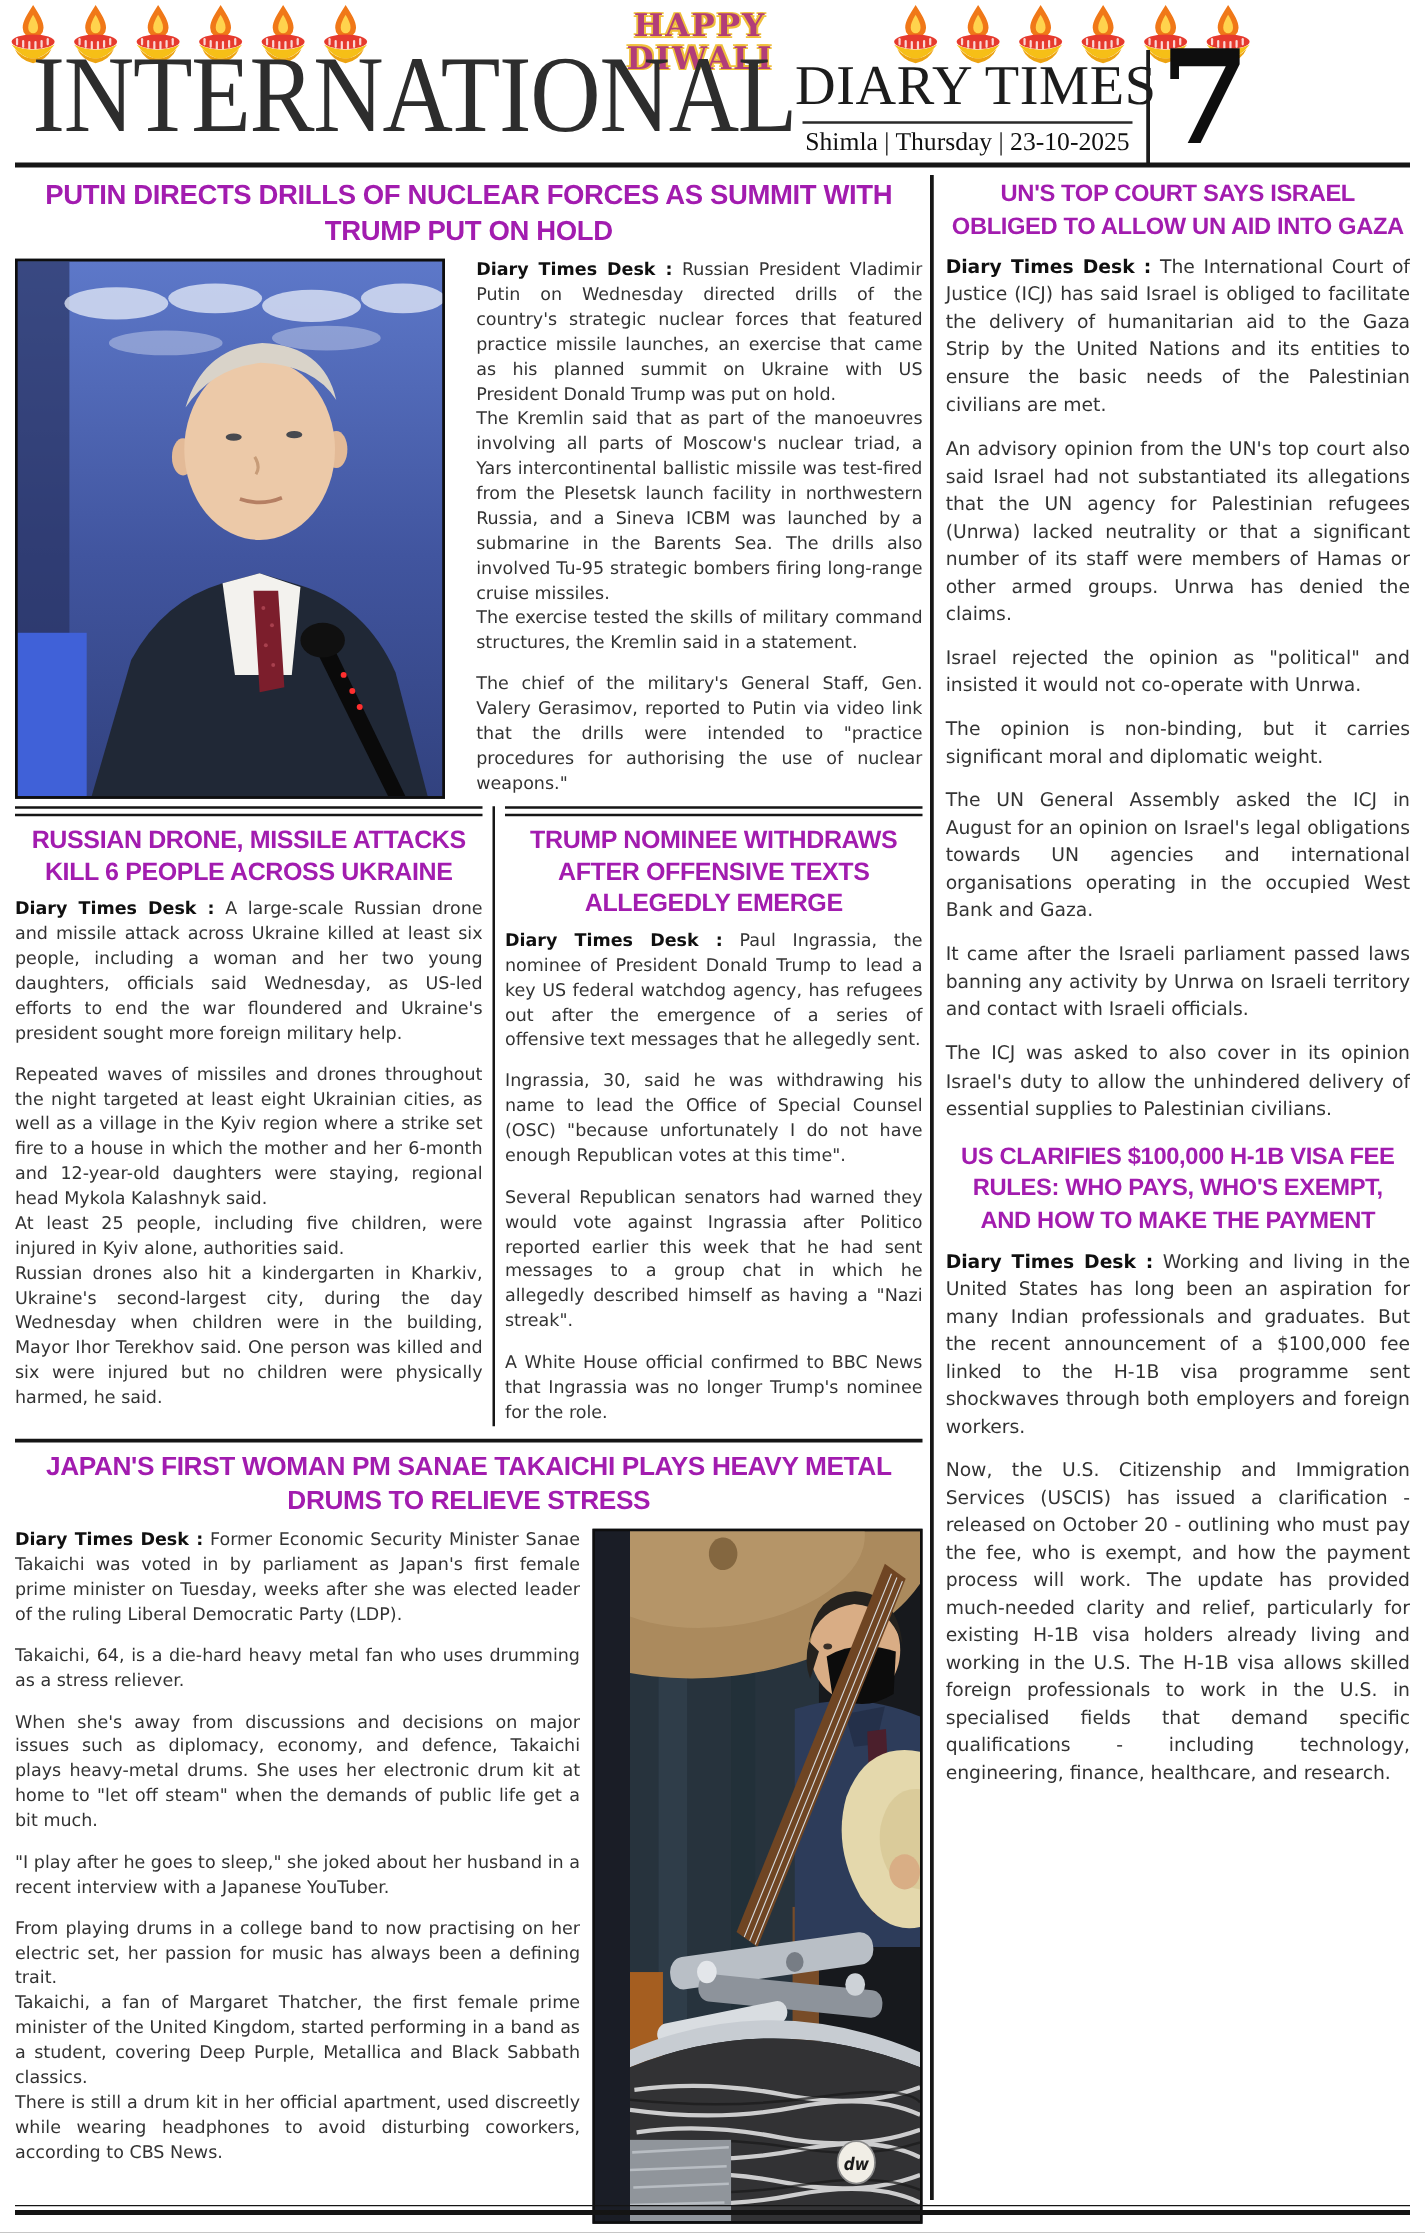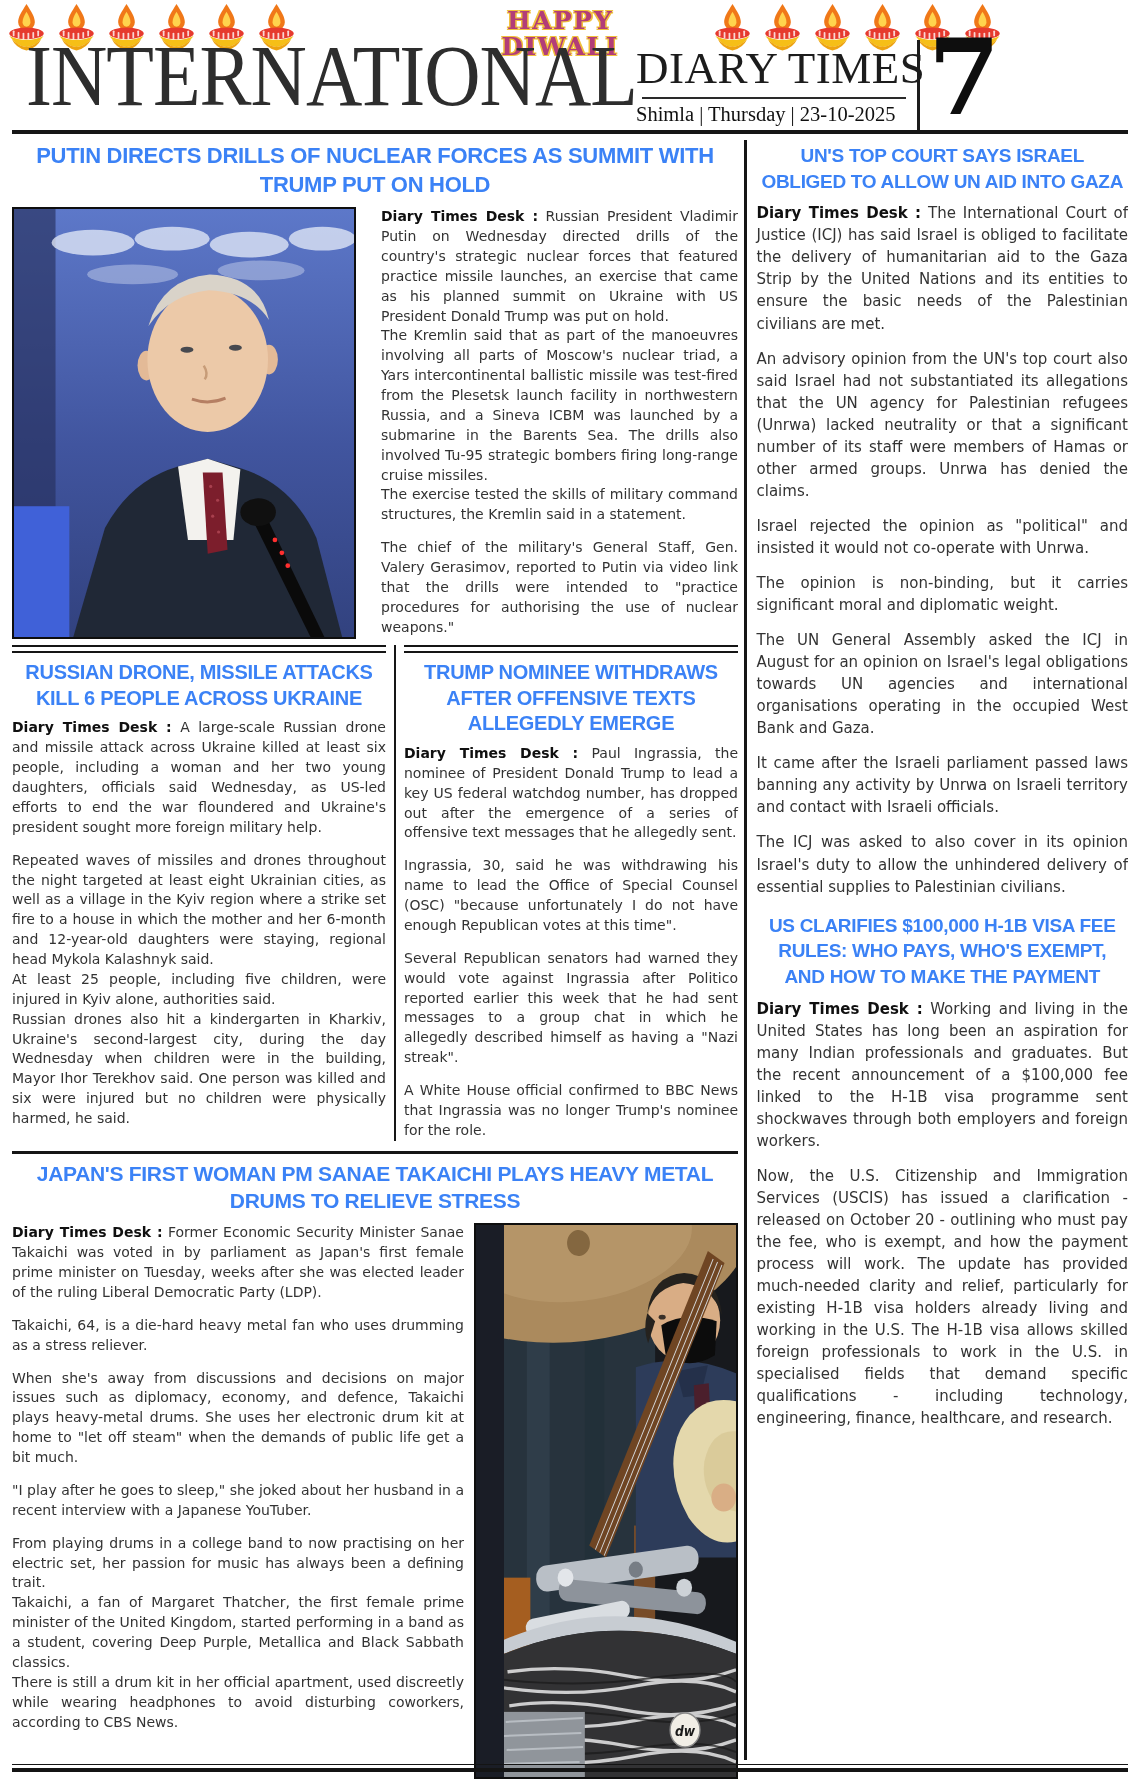--- a/index.html
+++ b/index.html
@@ -12,39 +12,39 @@
   .diyas.left{left:6px;}
   .diyas.right{left:712px;}
   .diya{display:block;width:41px;height:53px;}
   .happy{position:absolute;left:492px;top:8px;width:136px;text-align:center;
          font-family:"DejaVu Serif",serif;font-weight:700;font-size:25px;line-height:1.05;
          letter-spacing:1.5px;color:#b23d78;
          text-shadow:-1.3px -1.3px 0 #f0c03c,1.3px -1.3px 0 #f0c03c,-1.3px 1.3px 0 #f0c03c,1.3px 1.3px 0 #f0c03c;}
   .intl{position:absolute;left:26px;top:32px;font-family:"Liberation Serif","DejaVu Serif",serif;
         font-size:78px;line-height:1;font-weight:500;letter-spacing:-1px;color:#2d2d2d;
         transform:scaleY(1.12);transform-origin:left top;white-space:nowrap;}
-  .masthead-block{position:absolute;left:636px;top:46px;width:276px;text-align:left;}
+  .masthead-block{position:absolute;left:636px;top:46px;width:276px;text-align:center;}
   .masthead{font-family:"Liberation Serif","DejaVu Serif",serif;font-size:45px;line-height:1;
             letter-spacing:.5px;color:#1c1c1c;white-space:nowrap;}
   .m-rule{border-top:2.5px solid #2a2a2a;margin:6px 6px 4px;}
   .dateline{font-family:"Liberation Serif","DejaVu Serif",serif;font-size:20.5px;color:#101010;white-space:nowrap;}
   .pn-bar{position:absolute;left:917px;top:40px;height:92px;width:0;border-left:3px solid #1d1d1d;}
   .pagenum{position:absolute;left:928px;top:26px;font-family:"DejaVu Serif",serif;font-weight:700;
            font-size:104px;line-height:1;color:#0e0e0e;}
   .header-rule{position:absolute;left:12px;right:12px;top:130px;border-top:4px solid #161616;}
 
   
   .content{position:absolute;left:12px;right:12px;top:140px;bottom:26px;display:flex;}
   .main{width:726px;flex:none;display:flex;flex-direction:column;}
   .vmain{flex:none;width:2.5px;background:#161616;margin:0 6px;}
   .side{flex:1;min-width:0;display:flex;flex-direction:column;padding-left:4px;overflow:hidden;}
 
   
   .hl{font-family:"Liberation Sans","DejaVu Sans",sans-serif;font-weight:700;text-align:center;
-      color:#3b82f6;letter-spacing:-0.3px;}
+      color:#a21caf;letter-spacing:-0.3px;}
   .h-putin{font-size:22px;line-height:1.3;margin:2px 6px 8px;}
   .h-mid{font-size:20px;line-height:1.28;margin:7px 2px 7px;}
   .h-japan{font-size:21px;line-height:1.3;margin:6px 0 9px;}
   .h-side{font-size:19px;line-height:1.35;}
   .un-hl{margin:3px 4px 8px;}
   .h1b-hl{margin:15px 0 8px;}
   .bt{font-size:14px;line-height:1.42;text-align:justify;color:#333;margin:0;}
   .side .bt{font-size:15px;line-height:1.47;}
   .desk{font-weight:700;color:#101010;}
   .g{margin-top:13px;}
@@ -379,21 +379,21 @@
           <div class="hl h-mid">RUSSIAN DRONE, MISSILE ATTACKS KILL 6 PEOPLE ACROSS UKRAINE</div>
           <p class="bt"><b class="desk">Diary Times Desk :</b> <span>A large-scale Russian drone and missile attack across Ukraine killed at least six people, including a woman and her two young daughters, officials said Wednesday, as US-led efforts to end the war floundered and Ukraine's president sought more foreign military help.</span></p>
           <p class="bt g">Repeated waves of missiles and drones throughout the night targeted at least eight Ukrainian cities, as well as a village in the Kyiv region where a strike set fire to a house in which the mother and her 6-month and 12-year-old daughters were staying, regional head Mykola Kalashnyk said.</p>
           <p class="bt">At least 25 people, including five children, were injured in Kyiv alone, authorities said.</p>
           <p class="bt">Russian drones also hit a kindergarten in Kharkiv, Ukraine's second-largest city, during the day Wednesday when children were in the building, Mayor Ihor Terekhov said. One person was killed and six were injured but no children were physically harmed, he said.</p>
         </div>
         <div class="vmid"></div>
         <div class="trp">
           <div class="rule2"></div>
           <div class="hl h-mid">TRUMP NOMINEE WITHDRAWS AFTER OFFENSIVE TEXTS ALLEGEDLY EMERGE</div>
-          <p class="bt"><b class="desk">Diary Times Desk :</b> <span>Paul Ingrassia, the nominee of President Donald Trump to lead a key US federal watchdog number, has dropped out after the emergence of a series of offensive text messages that he allegedly sent.</span></p>
+          <p class="bt"><b class="desk">Diary Times Desk :</b> <span>Paul Ingrassia, the nominee of President Donald Trump to lead a key US federal watchdog agency, has refugees out after the emergence of a series of offensive text messages that he allegedly sent.</span></p>
           <p class="bt g">Ingrassia, 30, said he was withdrawing his name to lead the Office of Special Counsel (OSC) "because unfortunately I do not have enough Republican votes at this time".</p>
           <p class="bt g">Several Republican senators had warned they would vote against Ingrassia after Politico reported earlier this week that he had sent messages to a group chat in which he allegedly described himself as having a "Nazi streak".</p>
           <p class="bt g">A White House official confirmed to BBC News that Ingrassia was no longer Trump's nominee for the role.</p>
         </div>
       </div>
 
       <div class="rule1"></div>
       <div class="hl h-japan">JAPAN'S FIRST WOMAN PM SANAE TAKAICHI PLAYS HEAVY METAL DRUMS TO RELIEVE STRESS</div>
 
       <div class="japan-row">

